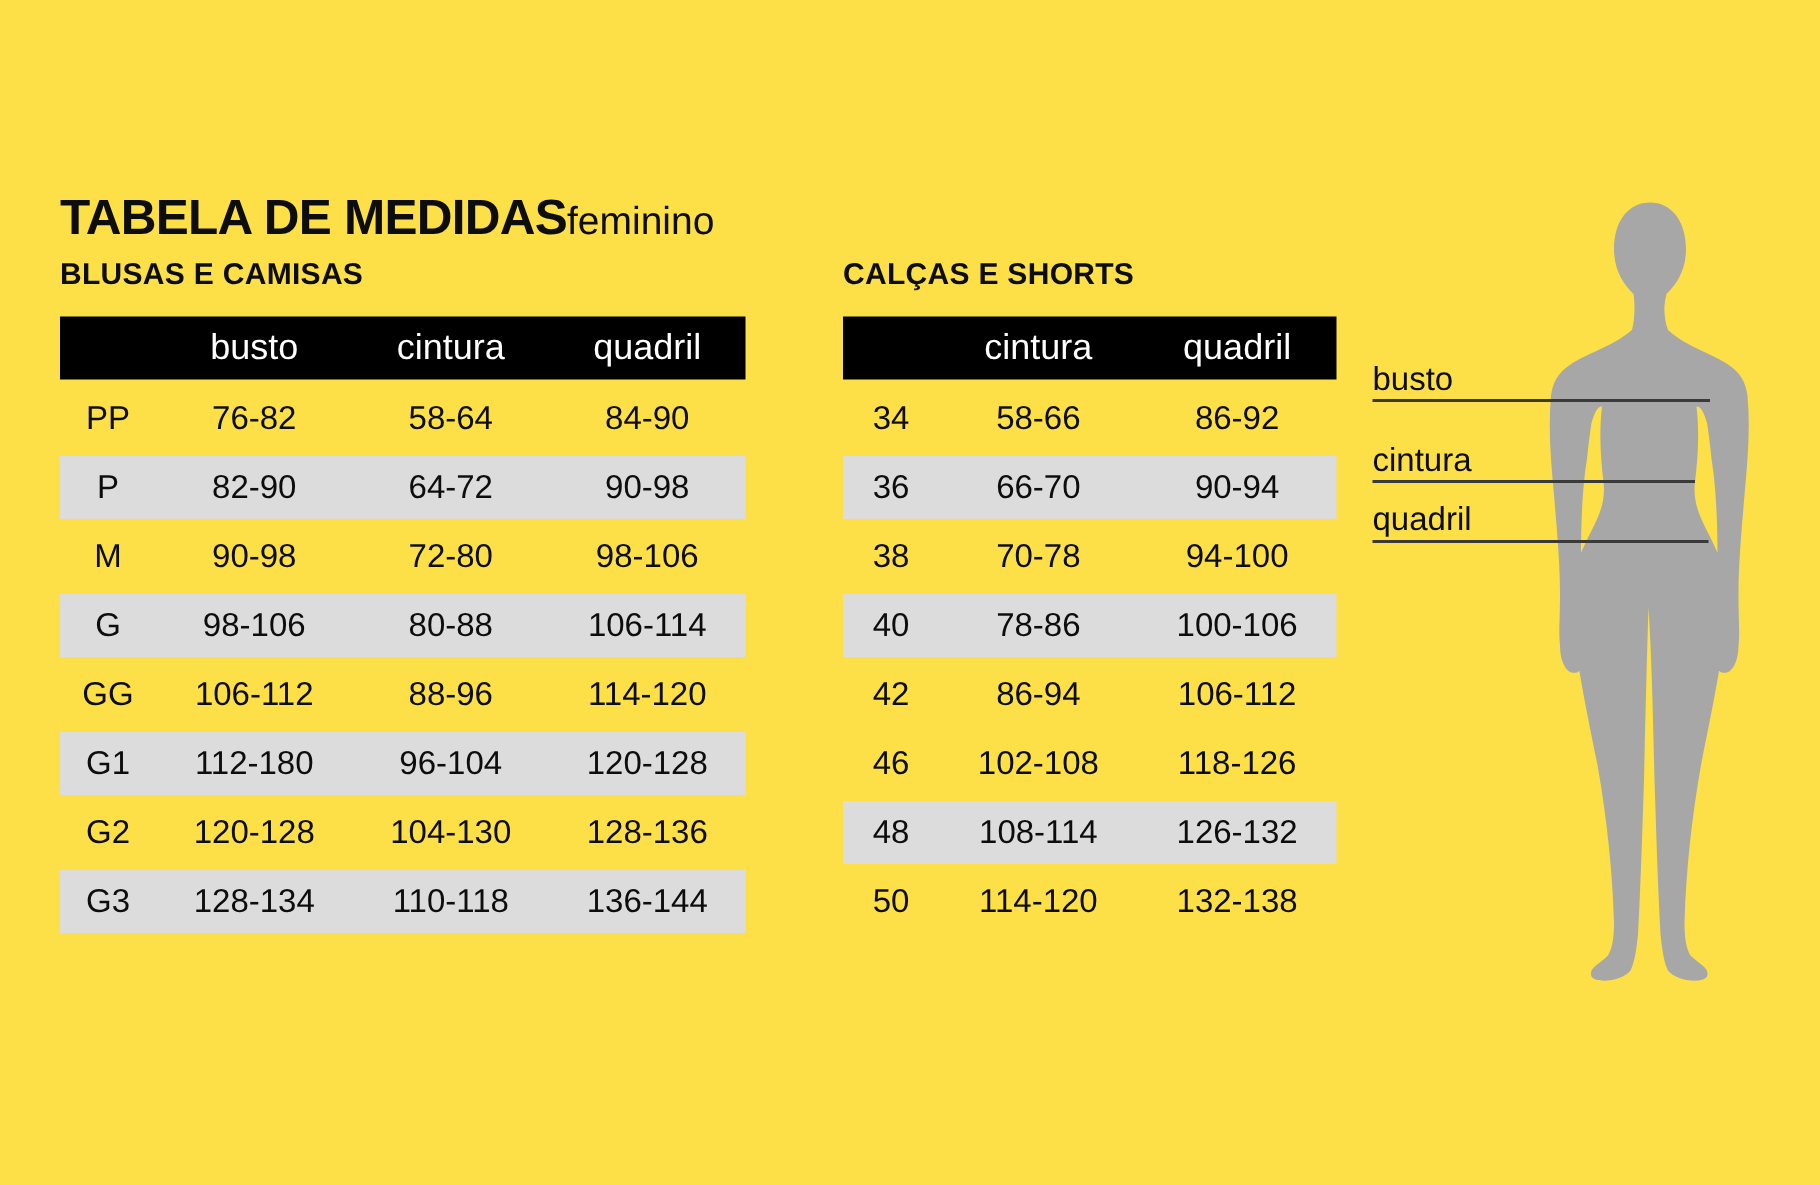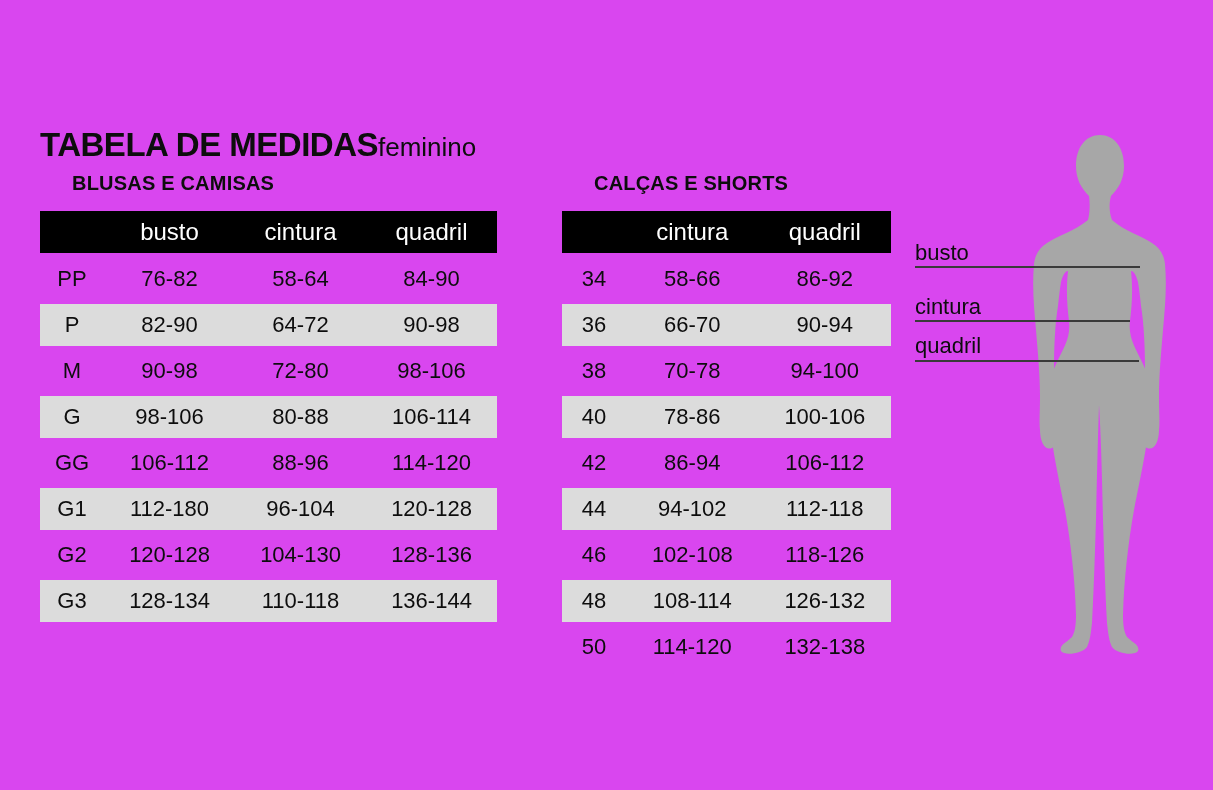--- a/index.html
+++ b/index.html
@@ -4,27 +4,27 @@
 <style>
   :root{
     --header-bg:#000000;
     --stripe:#dcdcdc;
     --silhouette:#a7a7a7;
     --measure-line:#3a3a3a;
     --text:#0d0d0d;
   }
   *{margin:0;padding:0;box-sizing:border-box;}
   body{background:#fff;font-family:"Liberation Sans","DejaVu Sans",sans-serif;color:var(--text);}
-  .canvas{position:relative;width:1213px;height:790px;background:#d946ef;overflow:hidden;}
+  .canvas{position:relative;width:1213px;height:790px;background:#fde047;overflow:hidden;}
 
   .title-block{position:absolute;left:40px;top:126px;display:flex;align-items:baseline;white-space:nowrap;}
   .main-title{font-size:33px;font-weight:700;letter-spacing:-0.5px;}
   .subtitle{font-size:26px;font-weight:400;margin-left:0;}
 
-  .section-heading{position:absolute;top:172px;font-size:20px;font-weight:700;letter-spacing:0.2px;margin-left:32px;}
+  .section-heading{position:absolute;top:172px;font-size:20px;font-weight:700;letter-spacing:0.2px;}
   .sec-blusas{left:40px;}
   .sec-calcas{left:562px;}
 
   .mtable{position:absolute;top:211px;}
   .table-blusas{left:40px;width:457px;}
   .table-calcas{left:562px;width:329px;}
   .trow{display:grid;align-items:center;height:42px;}
   .table-blusas .trow{grid-template-columns:64px 1fr 1fr 1fr;}
   .table-calcas .trow{grid-template-columns:64px 1fr 1fr;}
   .thead{background:var(--header-bg);color:#fff;font-size:24px;margin-bottom:5px;}
@@ -136,25 +136,20 @@
       <div class="trow tbody stripe">
         <div class="tcell">40</div>
         <div class="tcell">78-86</div>
         <div class="tcell">100-106</div>
       </div>
       <div class="trow tbody">
         <div class="tcell">42</div>
         <div class="tcell">86-94</div>
         <div class="tcell">106-112</div>
       </div>
-      <div class="trow tbody stripe">
-        <div class="tcell">44</div>
-        <div class="tcell">94-102</div>
-        <div class="tcell">112-118</div>
-      </div>
       <div class="trow tbody">
         <div class="tcell">46</div>
         <div class="tcell">102-108</div>
         <div class="tcell">118-126</div>
       </div>
       <div class="trow tbody stripe">
         <div class="tcell">48</div>
         <div class="tcell">108-114</div>
         <div class="tcell">126-132</div>
       </div>

